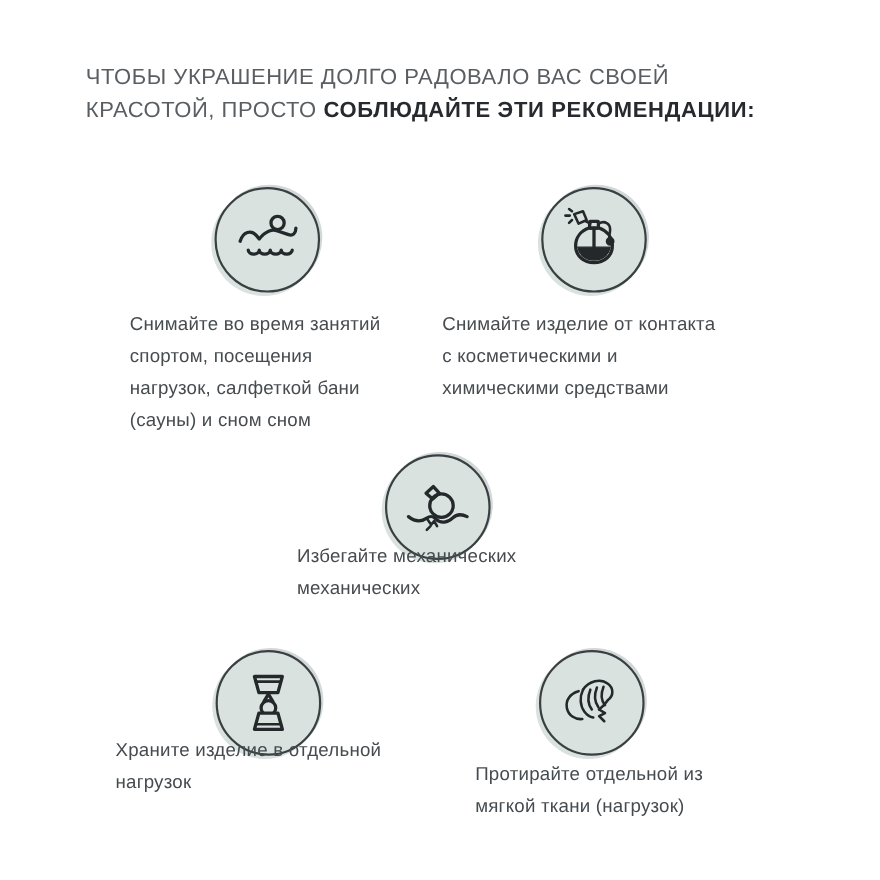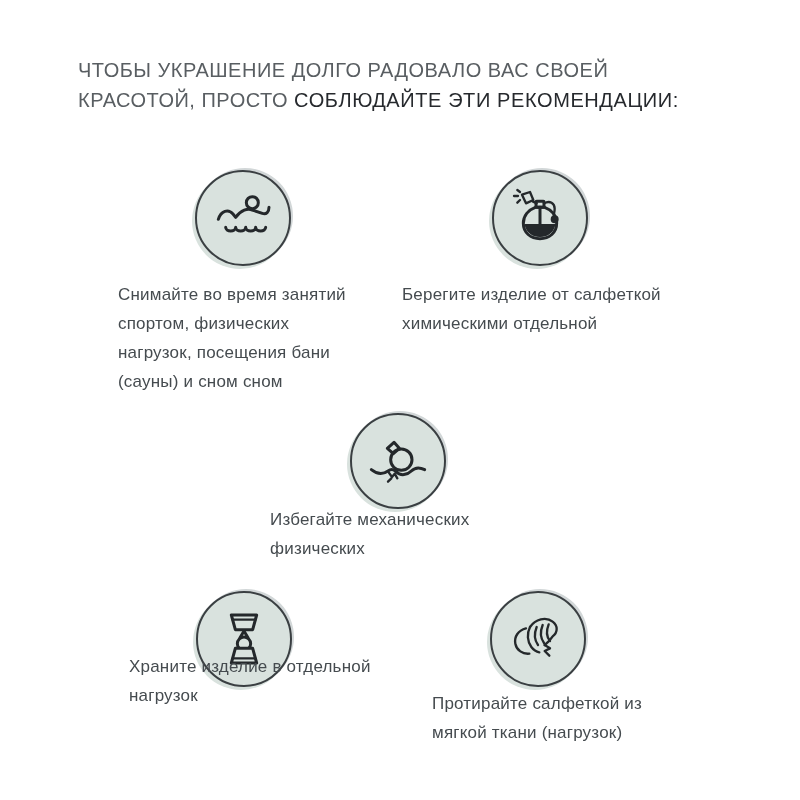--- a/index.html
+++ b/index.html
@@ -14,21 +14,21 @@
   html,body{margin:0;padding:0;background:var(--background);}
   .page{
     position:relative;width:796px;height:800px;background:var(--background);
     font-family:"Liberation Sans","DejaVu Sans",sans-serif;overflow:hidden;
   }
   .heading{
     position:absolute;left:78px;top:55px;width:680px;
     font-size:20px;line-height:30px;letter-spacing:0.5px;
     color:var(--heading-regular);text-transform:uppercase;
   }
-  .h-bold{font-weight:400;color:var(--heading-bold);letter-spacing:0.6px;text-align:center;}
+  .h-bold{font-weight:700;color:var(--heading-bold);letter-spacing:0.6px;text-align:center;}
   .circle{
     position:absolute;width:92px;height:92px;border-radius:50%;
     background:var(--icon-circle-fill);
     border:2px solid var(--icon-circle-ring);
     box-shadow:-3px 3px 0 0 var(--icon-circle-fill), 2px -2px 0 0 #d2d7d8;
     display:flex;align-items:center;justify-content:center;
   }
   .circle svg{width:64px;height:64px;color:var(--icon-stroke);}
   .circle svg *{vector-effect:none;}
   .stroke{fill:none;stroke:currentColor;stroke-width:4.5;stroke-linecap:round;stroke-linejoin:round;}
@@ -52,80 +52,81 @@
 
   <div class="circle" style="left:195px;top:170px;">
     <svg viewBox="0 0 96 96" aria-hidden="true">
       <circle class="stroke" cx="62" cy="25" r="9"></circle>
       <path class="stroke" d="M11 50 C15 37 26 34 33 42 L37 47 C45 36 55 33 62 36 L77 41 C83 43 87 39 87 32"></path>
       <path class="stroke" d="M22 62 a7.5 5.5 0 0 0 15 0 a7.5 5.5 0 0 0 15 0 a7.5 5.5 0 0 0 15 0 a7.5 5.5 0 0 0 15 0"></path>
     </svg>
   </div>
   <div class="caption" style="left:118px;top:280px;">
     <div>Снимайте во время занятий</div>
-    <div>спортом, физических</div>
-    <div>нагрузок, посещения бани</div>
+    <div>спортом, посещения</div>
+    <div>нагрузок, салфеткой бани</div>
     <div>(сауны) и сном сном</div>
   </div>
 
   <div class="circle" style="left:492px;top:170px;">
     <svg viewBox="0 0 96 96" aria-hidden="true">
       <path class="stroke" d="M41 32 C30 36 23 45 23 56 C23 70 34 79 48 79 C62 79 73 70 73 56 C73 45 66 36 55 32 Z"></path>
       <path class="fill-dark" d="M26 58 C28 69 37 75.5 48 75.5 C59 75.5 68 69 70 58 Z"></path>
       <rect class="stroke" x="42" y="23" width="12" height="9" rx="1"></rect>
       <line class="stroke" x1="48" y1="32" x2="48" y2="62"></line>
       <path class="stroke-thin" d="M54 26 C63 21 70 26 70 34 C70 40 68 42 69 45"></path>
       <circle class="fill-dark" cx="70" cy="50" r="5"></circle>
       <path class="stroke-thin" d="M37 23 L43 26"></path>
       <path class="stroke-thin" d="M21 13 L33 9 L38 21 L27 26 Z"></path>
       <path class="stroke-thin" d="M14 6 L18 9 M9 15 L15 15 M14 25 L18 21"></path>
     </svg>
   </div>
   <div class="caption" style="left:402px;top:280px;">
-    <div>Берегите изделие от салфеткой</div>
-    <div>химическими отдельной</div>
+    <div>Снимайте изделие от контакта</div>
+    <div>с косметическими и</div>
+    <div>химическими средствами</div>
   </div>
 
   <div class="circle" style="left:350px;top:413px;">
     <svg viewBox="0 0 96 96" aria-hidden="true">
       <path class="stroke" d="M32 29 L42 20 L50 29 L41 37 Z"></path>
       <circle class="stroke" cx="53" cy="46" r="16"></circle>
       <path class="stroke" d="M8 61 C18 69 26 68 33 63 C38 59.5 41 60 45 64 C52 71 62 69 68 63 C74 57 82 58 88 61"></path>
       <path class="stroke-thin" d="M34 65 L39 72 L43 67 L47 74 M38 74 L33 79"></path>
     </svg>
   </div>
-  <div class="caption" style="left:270px;top:505px;">
+  <div class="caption" style="left:270px;top:491px;">
     <div>Избегайте механических</div>
-    <div>физических</div>
+    <div>механических</div>
   </div>
 
   <div class="circle" style="left:196px;top:591px;">
     <svg viewBox="0 0 96 96" aria-hidden="true">
       <circle class="stroke" cx="48" cy="55" r="10"></circle>
       <path class="stroke" d="M42 46 L48 36 L54 46"></path>
       <path class="fill-bg" d="M29 12 H67 L61 34 H35 Z"></path>
       <line class="stroke-thin" x1="31" y1="19" x2="65" y2="19"></line>
       <path class="fill-bg" d="M35 62 H61 L67 84 H29 Z"></path>
       <line class="stroke-thin" x1="31" y1="77" x2="65" y2="77"></line>
     </svg>
   </div>
-  <div class="caption" style="left:105px;top:652px;margin-left:24px;">
+  <div class="caption" style="left:105px;top:667px;">
     <div>Храните изделие в отдельной</div>
     <div>нагрузок</div>
   </div>
 
   <div class="circle" style="left:490px;top:591px;">
     <svg viewBox="0 0 96 96" aria-hidden="true">
       <path class="stroke-thin" d="M30 32 C18 35 12 45 14 55 C16 65 25 71 35 70"></path>
       <path class="stroke-thin" d="M36 30 C44 18 60 14 70 22 C78 28 78 38 70 44 C66 50 62 54 58 57"></path>
       <path class="stroke-thin" d="M46 30 C42 40 43 50 48 57"></path>
       <path class="stroke-thin" d="M55 27 C51 37 52 47 57 54"></path>
       <path class="stroke-thin" d="M64 26 C60 36 61 45 66 51"></path>
       <path class="stroke-thin" d="M36 30 C31 40 32 52 38 60 C41 64 45 67 50 68"></path>
       <path class="stroke-thin" d="M58 57 L66 62 L58 66 L65 73"></path>
     </svg>
   </div>
   <div class="caption" style="left:432px;top:689px;">
-    <div>Протирайте салфеткой из</div>
+    <div>Протирайте отдельной из</div>
     <div>мягкой ткани (нагрузок)</div>
   </div>
 
 </div>
 
 </body></html>

